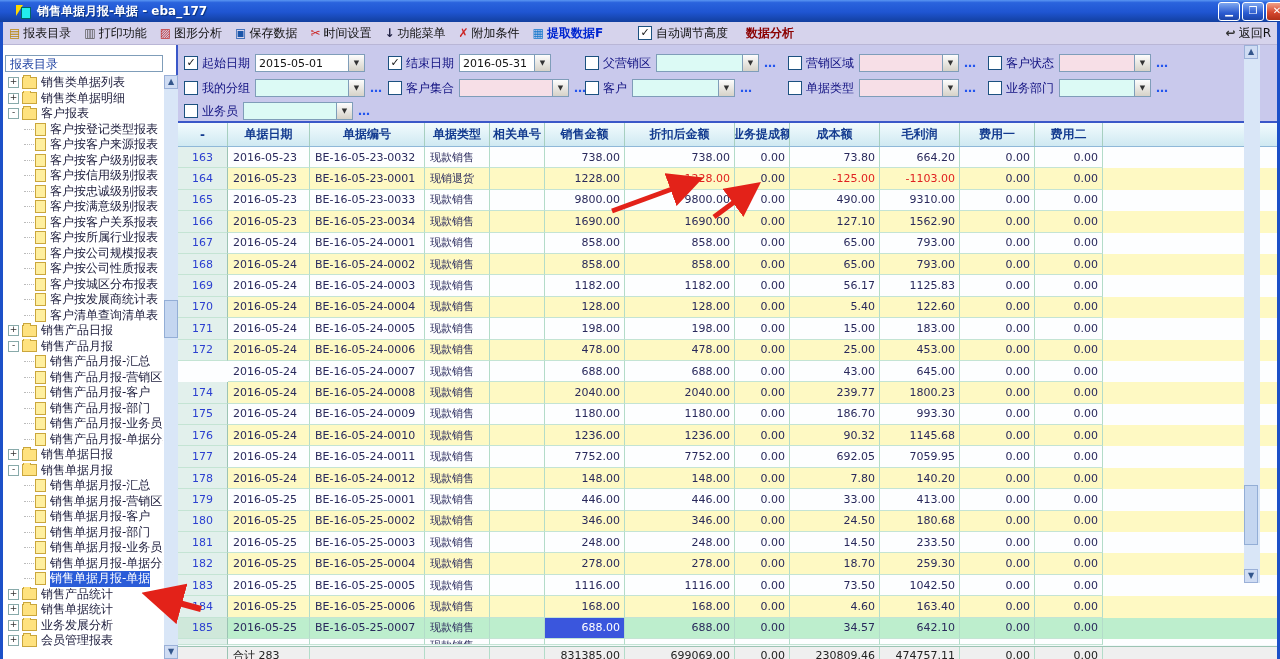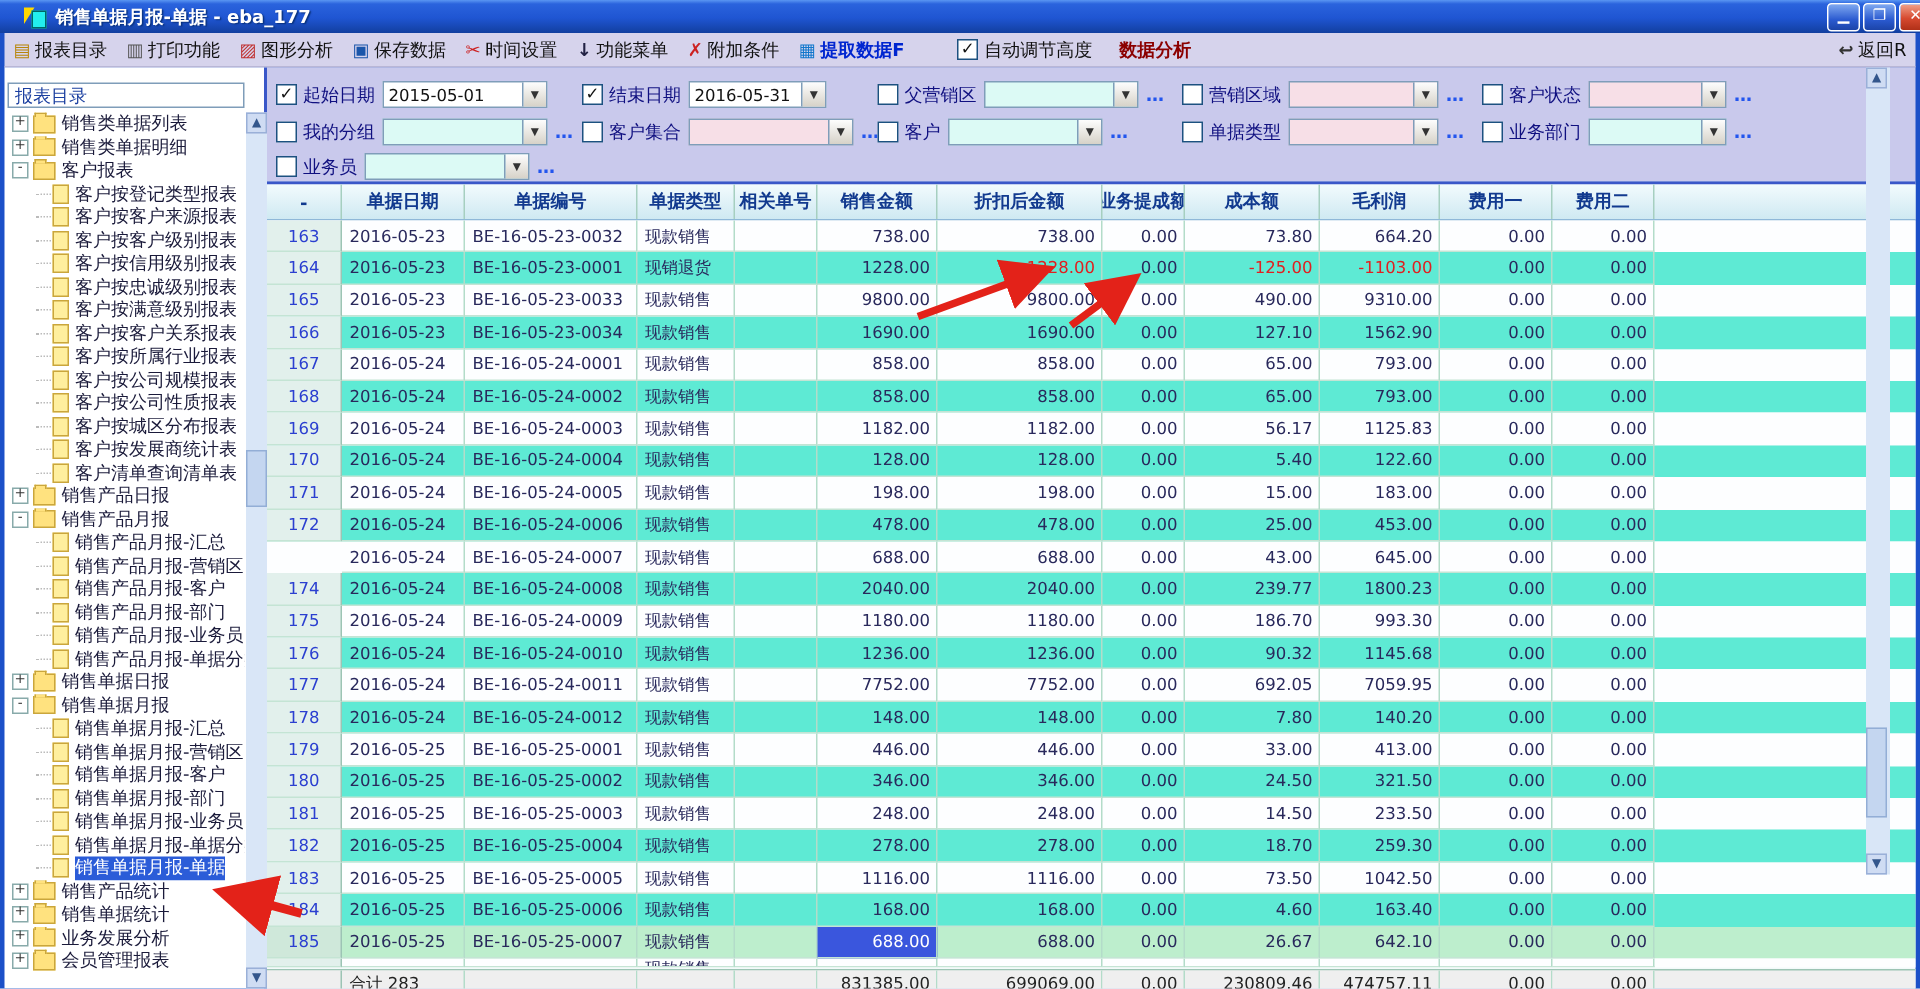--- a/index.html
+++ b/index.html
@@ -62,21 +62,21 @@
     font-size:7px;color:#333;text-align:center;line-height:16px;}
   .dd.cyan{background:#dcfaf5;}
   .dd.pink{background:#f7dfe7;}
   .more{color:#2255ee;font-weight:bold;margin-left:5px;letter-spacing:1px;}
   
   #grid{position:absolute;left:0;top:76px;width:1099px;height:538px;background:#f3fafa;border-top:2px solid #3a57c8;}
   #ghead{display:flex;height:23px;background:linear-gradient(180deg,#f2fbfd,#cfe9f2);border-bottom:1px solid #8fb8d8;}
   .hcell{box-sizing:border-box;border-right:1px solid #a6cfc0;color:#123a8f;font-weight:bold;font-size:12px;
     display:flex;align-items:center;justify-content:center;flex:none;white-space:nowrap;overflow:hidden;}
   .grow{display:flex;height:21.4px;background:#fdfeff;}
-  .grow.alt{background:#5eead4;}
+  .grow.alt{background:#fef9c3;}
   .grow.hl{background:#bdeecd;}
   .gcell{box-sizing:border-box;border-right:1px solid #b3dcc9;border-bottom:1px solid #c4e4d4;
     font-size:11px;color:#29295c;flex:none;display:flex;align-items:center;white-space:nowrap;overflow:hidden;}
   .gcell.num{justify-content:flex-end;padding-right:4px;}
   .gcell.txt{padding-left:5px;}
   .gcell.rn{justify-content:center;background:#e2f0ec;color:#2b3fd0;border-right:1px solid #9cc4b4;}
   .gcell.neg{color:#e02020;}
   .gcell.selcell{background:#3a56dd;color:#fff;}
   .grow.hl .gcell.rn{background:#cfe8da;}
   #partialrow{display:flex;height:6px;overflow:hidden;background:#fdfeff;}
@@ -701,21 +701,21 @@
         <div class="grow alt">
           <div class="gcell rn" style="width: 50px;">180</div>
           <div class="gcell txt" style="width: 82px;">2016-05-25</div>
           <div class="gcell txt" style="width: 115px;">BE-16-05-25-0002</div>
           <div class="gcell txt" style="width: 65px;">现款销售</div>
           <div class="gcell txt" style="width: 55px;"></div>
           <div class="gcell num" style="width: 80px;">346.00</div>
           <div class="gcell num" style="width: 110px;">346.00</div>
           <div class="gcell num" style="width: 55px;">0.00</div>
           <div class="gcell num" style="width: 90px;">24.50</div>
-          <div class="gcell num" style="width: 80px;">321.50</div>
+          <div class="gcell num" style="width: 80px;">180.68</div>
           <div class="gcell num" style="width: 75px;">0.00</div>
           <div class="gcell num" style="width: 68px;">0.00</div>
         </div>
         <div class="grow">
           <div class="gcell rn" style="width: 50px;">181</div>
           <div class="gcell txt" style="width: 82px;">2016-05-25</div>
           <div class="gcell txt" style="width: 115px;">BE-16-05-25-0003</div>
           <div class="gcell txt" style="width: 65px;">现款销售</div>
           <div class="gcell txt" style="width: 55px;"></div>
           <div class="gcell num" style="width: 80px;">248.00</div>
@@ -770,21 +770,21 @@
         </div>
         <div class="grow hl" style="background: rgb(189, 238, 205);">
           <div class="gcell rn" style="width: 50px;">185</div>
           <div class="gcell txt" style="width: 82px;">2016-05-25</div>
           <div class="gcell txt" style="width: 115px;">BE-16-05-25-0007</div>
           <div class="gcell txt" style="width: 65px;">现款销售</div>
           <div class="gcell txt" style="width: 55px;"></div>
           <div class="gcell num selcell" style="width: 80px;">688.00</div>
           <div class="gcell num" style="width: 110px;">688.00</div>
           <div class="gcell num" style="width: 55px;">0.00</div>
-          <div class="gcell num" style="width: 90px;">26.67</div>
+          <div class="gcell num" style="width: 90px;">34.57</div>
           <div class="gcell num" style="width: 80px;">642.10</div>
           <div class="gcell num" style="width: 75px;">0.00</div>
           <div class="gcell num" style="width: 68px;">0.00</div>
         </div>
       </div>
     <div id="partialrow">
         <div class="gcell rn" style="width: 50px; align-items: flex-start; line-height: 14px;"></div>
         <div class="gcell txt" style="width: 82px; align-items: flex-start; line-height: 14px;"></div>
         <div class="gcell txt" style="width: 115px; align-items: flex-start; line-height: 14px;"></div>
         <div class="gcell txt" style="width: 65px; align-items: flex-start; line-height: 14px;">现款销售</div>

